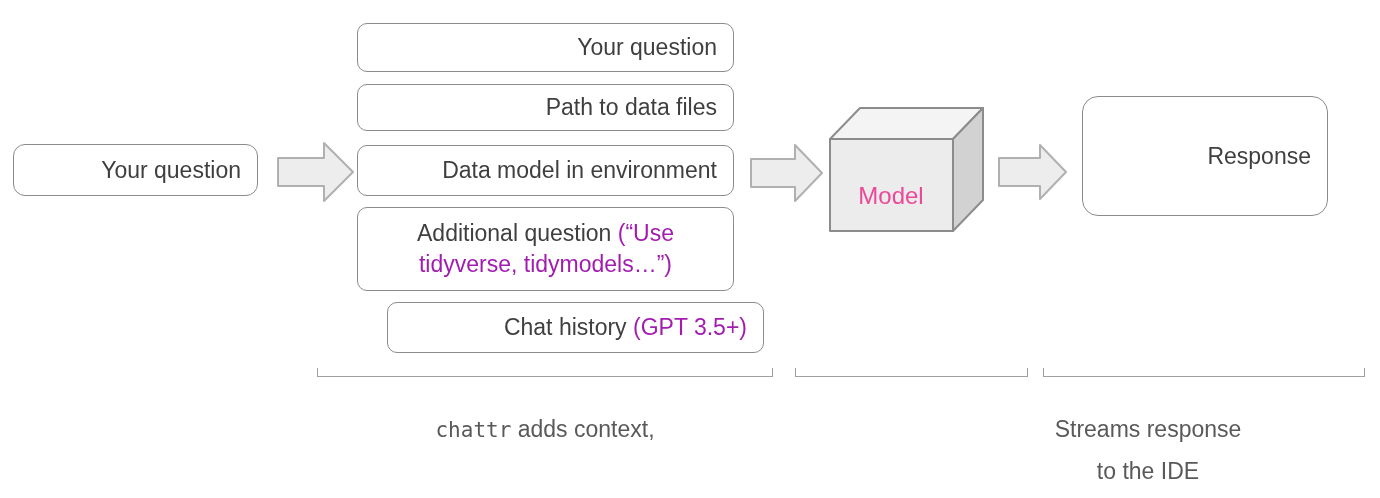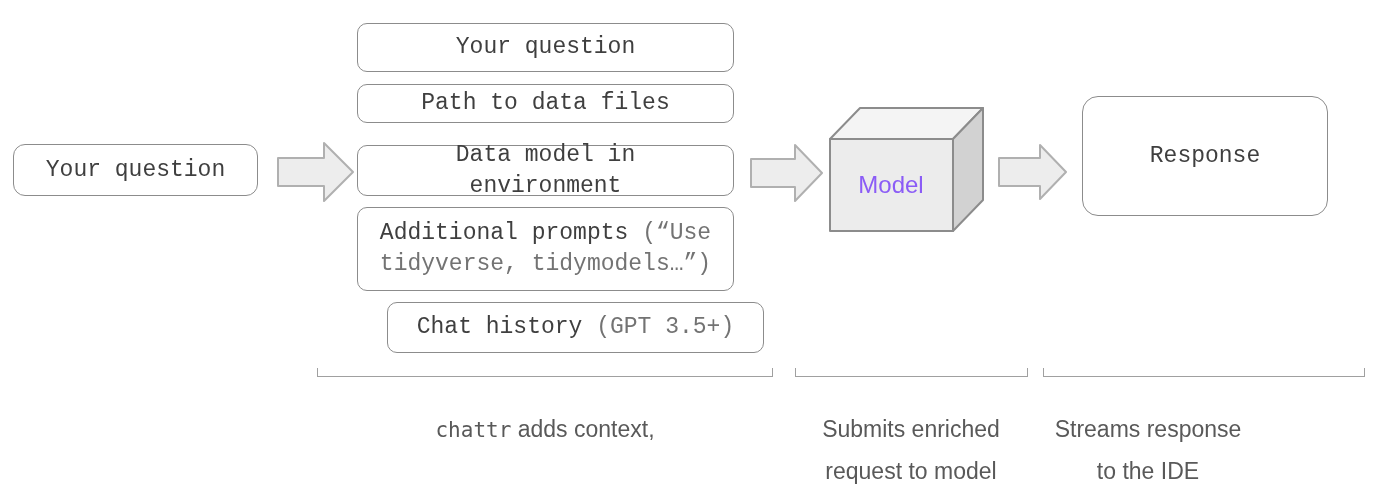--- a/index.html
+++ b/index.html
@@ -16,51 +16,50 @@
     overflow: hidden;
   }
   .rbox {
     position: absolute;
     box-sizing: border-box;
     border: 1.6px solid #8c8c8c;
     border-radius: 10px;
     background: #ffffff;
     display: flex;
     align-items: center;
-    justify-content: center;
+    justify-content: flex-end;
     text-align: center;
     font-size: 23px;
     color: #3f3f3f;
     line-height: 31px;
     padding: 2px 16px;
-    font-family: Liberation Mono, monospace;
   }
-  .rbox .muted { color: #737373; }
+  .rbox .muted { color: #a21caf; }
   .note-gap { white-space: pre; }
 
   .input-box   { left: 13px;  top: 144px; width: 245px; height: 52px; border-radius: 12px; }
   .stack-box   { left: 357px; width: 377px; }
   .stack-box-1 { top: 23px;  height: 49px; }
-  .stack-box-2 { top: 84px;  height: 39px; }
+  .stack-box-2 { top: 84px;  height: 47px; }
   .stack-box-3 { top: 145px; height: 51px; }
   .stack-box-4 { top: 207px; height: 84px; }
   .stack-box-5 { top: 302px; height: 51px; margin-left: 30px; }
   .response-box{ left: 1082px; top: 96px; width: 246px; height: 120px; border-radius: 16px; }
 
   .arrow { position: absolute; }
   .arrow-1 { left: 276px; top: 140px; }
   .arrow-2 { left: 749px; top: 142px; }
   .arrow-3 { left: 997px; top: 142px; }
 
   .cube { position: absolute; left: 829px; top: 106px; }
   .cube-label {
     position: absolute;
-    left: 829px; top: 138px; width: 124px; height: 93px;
+    left: 829px; top: 149px; width: 124px; height: 93px;
     display: flex; align-items: center; justify-content: center;
-    font-size: 24px; color: #8b5cf6;
+    font-size: 24px; color: #ec4899;
   }
 
   .bracket {
     position: absolute;
     box-sizing: border-box;
     height: 9px;
     border-left: 1.6px solid #a0a0a0;
     border-right: 1.6px solid #a0a0a0;
     border-bottom: 1.6px solid #a0a0a0;
   }
@@ -103,21 +102,21 @@
   <div class="rbox stack-box stack-box-1">
     <span>Your question</span>
   </div>
   <div class="rbox stack-box stack-box-2">
     <span>Path to data files</span>
   </div>
   <div class="rbox stack-box stack-box-3">
     <span>Data model in environment</span>
   </div>
   <div class="rbox stack-box stack-box-4">
-    <span><span>Additional prompts</span><span class="note-gap"> </span><span class="muted">(“Use tidyverse, tidymodels…”)</span></span>
+    <span><span>Additional question</span><span class="note-gap"> </span><span class="muted">(“Use tidyverse, tidymodels…”)</span></span>
   </div>
   <div class="rbox stack-box stack-box-5">
     <span><span>Chat history</span><span class="note-gap"> </span><span class="muted">(GPT 3.5+)</span></span>
   </div>
 
   <div class="arrow arrow-2">
     <svg width="76" height="62" viewBox="0 0 76 62">
       <polygon points="2,17 46,17 46,3 73,31 46,59 46,45 2,45" fill="#ededed" stroke="#b0b0b0" stroke-width="2" stroke-linejoin="round"></polygon>
     </svg>
   </div>
@@ -142,22 +141,18 @@
   </div>
 
   <div class="bracket bracket-1"></div>
   <div class="bracket bracket-2"></div>
   <div class="bracket bracket-3"></div>
 
   <div class="caption caption-1">
     <span class="code">chattr</span>
     <span>adds context,</span><br>
   </div>
-  <div class="caption caption-2">
-    <span>Submits enriched</span><br>
-    <span>request to model</span>
-  </div>
   <div class="caption caption-3">
     <span>Streams response</span><br>
     <span>to the IDE</span>
   </div>
 
 </div>
 
 </body></html>

